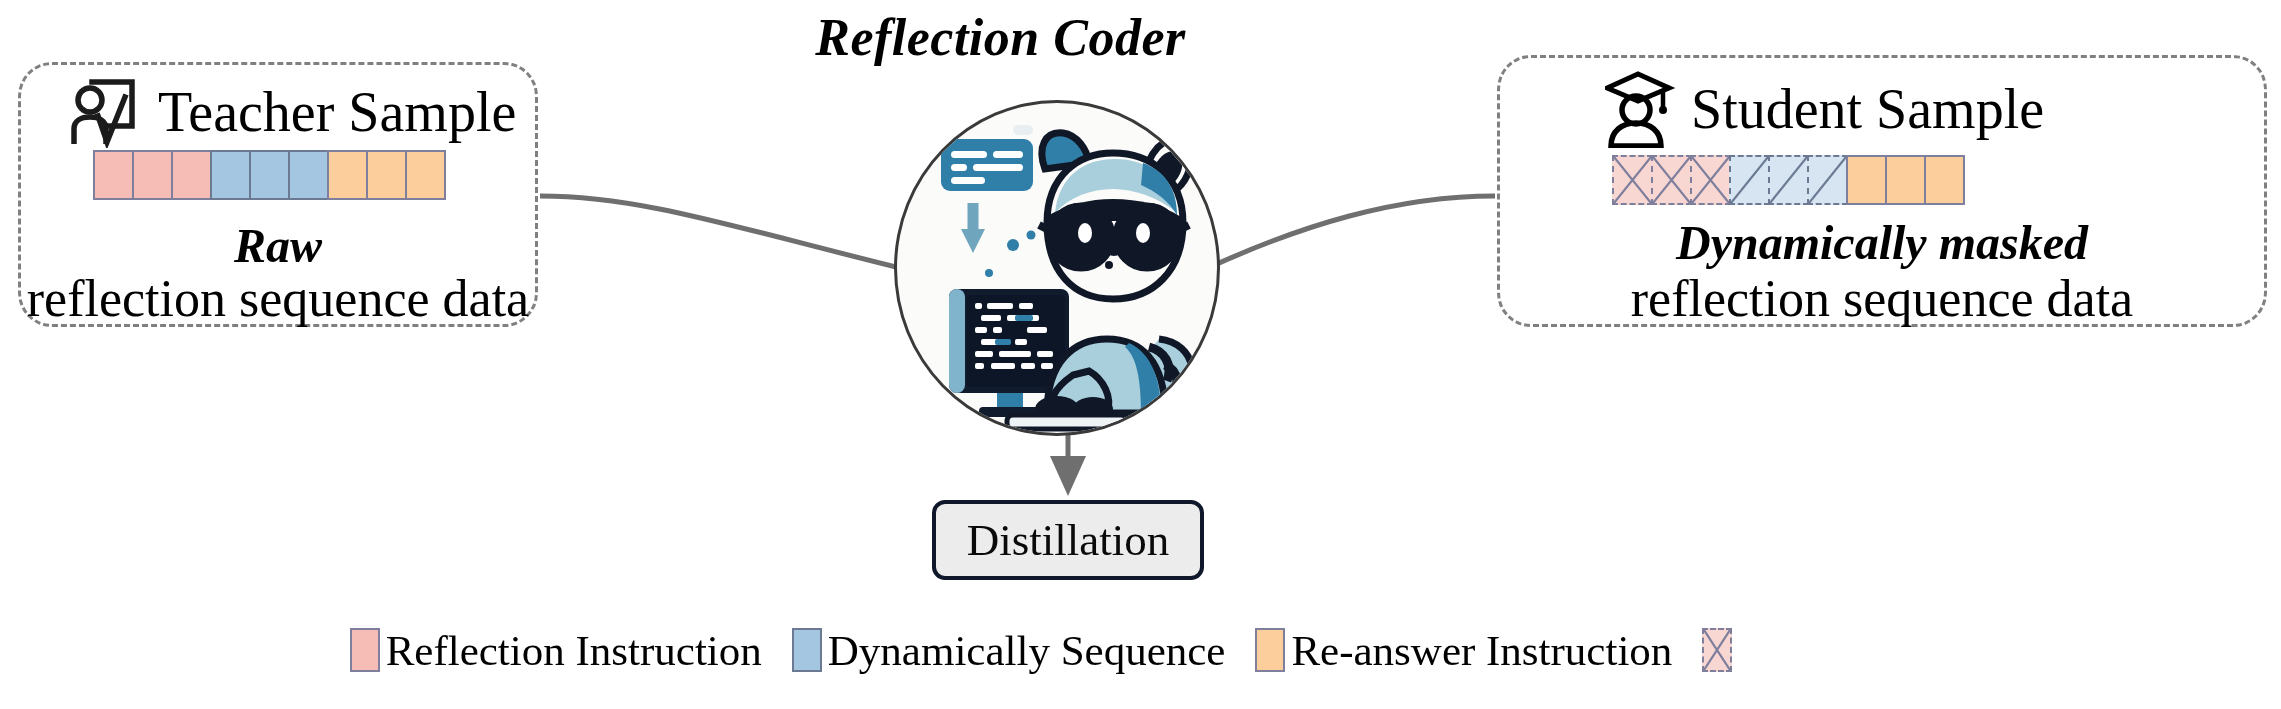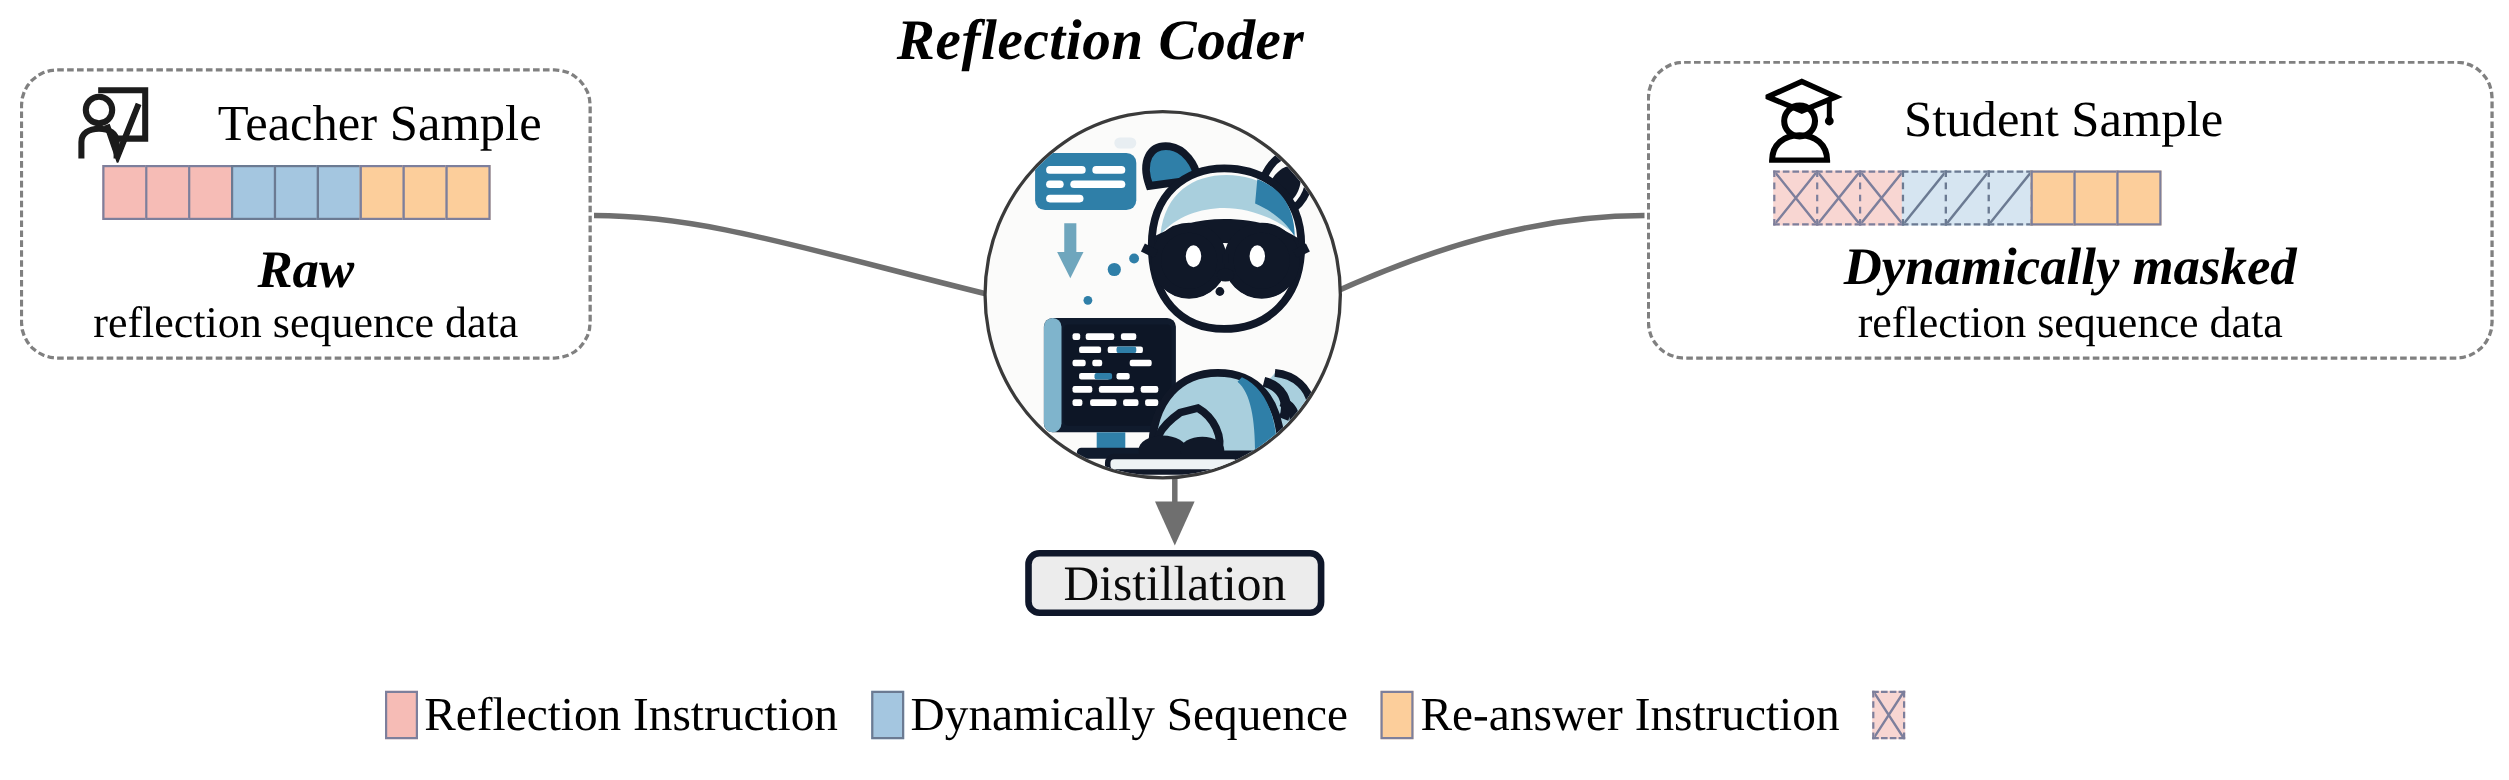--- a/index.html
+++ b/index.html
@@ -19,43 +19,42 @@
   }
   #teacher-box{left:18px;top:62px;width:520px;height:265px;}
   #student-box{left:1497px;top:55px;width:770px;height:272px;}
 
   .sample-head{
     position:absolute;
     display:flex;align-items:center;
     gap:14px;
   }
   .sample-head .hdr-text{
-    font-size:46px;
+    font-size:56px;
     line-height:1;
     letter-spacing:0px;
     white-space:nowrap;
-    margin-left:40px;
   }
 
   
   .seq{position:absolute;display:flex;}
   .cell{
     box-sizing:border-box;
     position:relative;
   }
 
   
   .cap-strong{
     position:absolute;width:100%;text-align:center;
     font-weight:bold;font-style:italic;font-size:48px;
     white-space:nowrap;
   }
   .cap-normal{
     position:absolute;width:100%;text-align:center;
-    font-size:40px;white-space:nowrap;
+    font-size:52px;white-space:nowrap;
   }
 
   
   #main-title{
     position:absolute;left:0;top:8px;width:2281px;
     text-align:center;
     font-weight:bold;font-style:italic;font-size:52px;
     letter-spacing:0.5px;
   }
   #main-title span{position:relative;left:-140px;}
@@ -67,22 +66,22 @@
     background:#fbfbfa;
     border:3px solid #3a3a3a;
     overflow:hidden;
   }
 
   
   #connectors{position:absolute;left:0;top:0;width:2281px;height:709px;pointer-events:none;}
 
   
   #distill{
-    position:absolute;left:932px;top:500px;width:272px;height:60px;
-    background:#ececec;border:6px solid #0f172a;border-radius:13px;
+    position:absolute;left:932px;top:500px;width:272px;height:80px;
+    background:#ececec;border:4px solid #0f172a;border-radius:13px;
     display:flex;align-items:center;justify-content:center;
     font-size:45px;color:#0a0a0a;box-sizing:border-box;
   }
 
   
   #legend{
     position:absolute;left:0;top:628px;width:2082px;
     display:flex;align-items:center;justify-content:center;
     gap:0px;
   }

